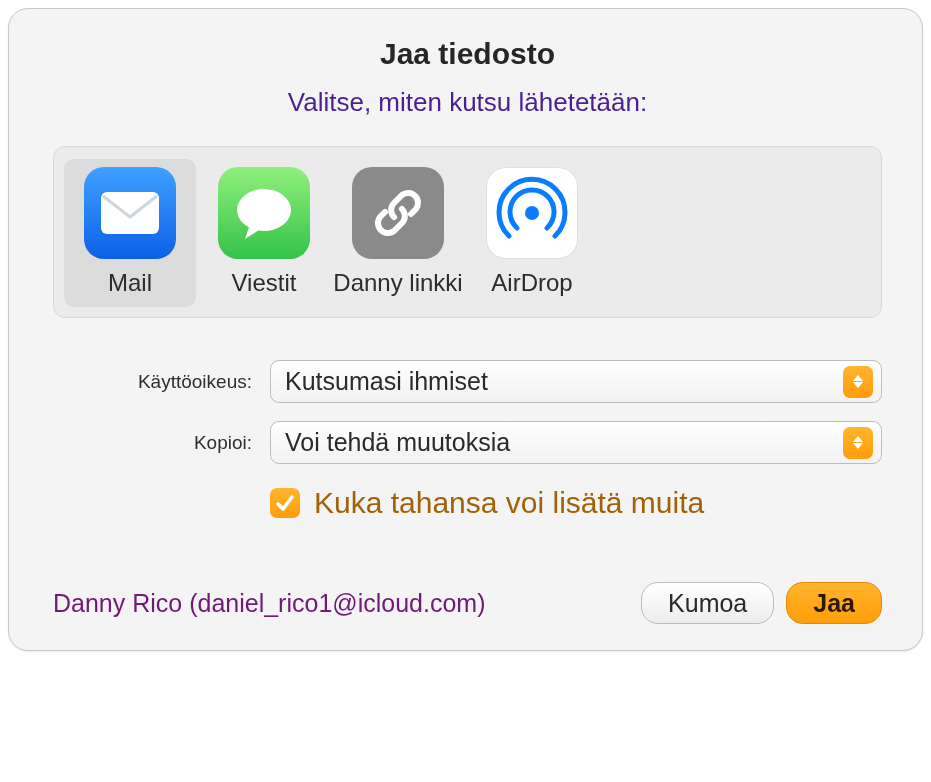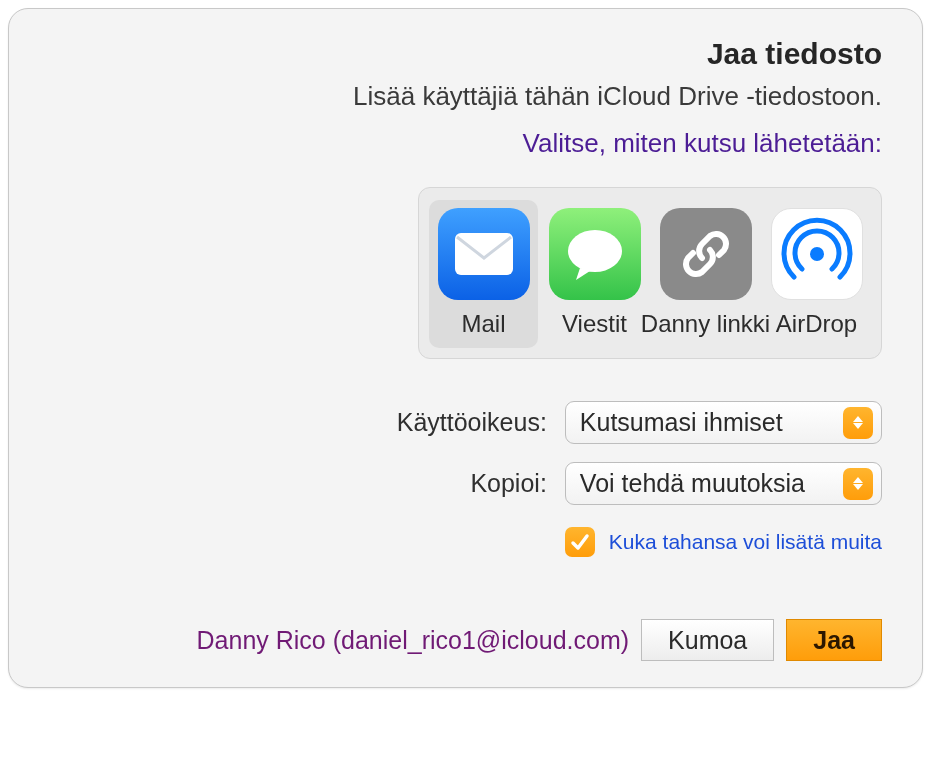--- a/index.html
+++ b/index.html
@@ -14,24 +14,23 @@
     align-items: flex-start;
     justify-content: flex-start;
   }
   .dialog {
     width: 915px;
     margin: 8px;
     background: #f4f4f4;
     border: 1px solid #c8c8c8;
     border-radius: 20px;
     box-shadow: 0 1px 2px rgba(0,0,0,0.08);
-    padding: 28px 40px 26px 16px;
-    display: flex;
-    flex-direction: column;
-    align-items: flex-end;
+    padding: 28px 40px 26px 44px;
+    display: flex;
+    flex-direction: column;
   }
   .title {
     font-size: 30px;
     font-weight: 700;
     text-align: center;
     color: #262626;
   }
   .subtitle {
     font-size: 26px;
     text-align: center;
@@ -47,21 +46,21 @@
   .share-row {
     margin-top: 28px;
     background: #ebebeb;
     border: 1px solid #d6d6d6;
     border-radius: 12px;
     padding: 12px 10px 10px 10px;
     display: flex;
     gap: 2px;
   }
   .share-item {
-    width: 109px;
+    width: 132px;
     display: flex;
     flex-direction: column;
     align-items: center;
     border-radius: 10px;
     padding: 8px 4px 10px 4px;
     cursor: pointer;
   }
   .share-item.selected {
     background: #dcdcdc;
   }
@@ -96,21 +95,21 @@
     gap: 18px;
   }
   .form-row {
     display: flex;
     align-items: center;
   }
   .form-label {
     width: 217px;
     text-align: right;
     padding-right: 18px;
-    font-size: 25px;
+    font-size: 19px;
     color: #2f2f2f;
   }
   .popup {
     flex: 1;
     height: 43px;
     background: linear-gradient(180deg,#ffffff,#f2f2f2);
     border: 1px solid #bdbdbd;
     border-radius: 9px;
     display: flex;
     align-items: center;
@@ -152,37 +151,37 @@
     height: 30px;
     background: linear-gradient(180deg,#ffb52e,#ff9d0a);
     border-radius: 7px;
     display: flex;
     align-items: center;
     justify-content: center;
     cursor: pointer;
   }
   .checkbox svg { display:block; }
   .checkbox-label {
-    font-size: 21px;
-    color: #1d4ed8;
+    font-size: 30px;
+    color: #a16207;
   }
 
   .footer {
     margin-top: 62px;
     display: flex;
     align-items: center;
   }
   .user-info {
     font-size: 25px;
     color: #701a75;
     flex: 1;
   }
   .btn {
     height: 42px;
-    border-radius: 0;
+    border-radius: 17px;
     font-size: 25px;
     padding: 0 26px;
     border: 1px solid #bdbdbd;
     cursor: pointer;
     margin-left: 12px;
     display: flex;
     align-items: center;
     justify-content: center;
   }
   .btn-cancel {
@@ -195,21 +194,20 @@
     color: #2c1700;
     font-weight: 600;
   }
 </style>
 </head>
 <body>
 
 <div class="dialog">
 
   <div class="title">Jaa tiedosto</div>
-  <div class="subtitle">Lisää käyttäjiä tähän iCloud Drive -tiedostoon.</div>
   <div class="choose">Valitse, miten kutsu lähetetään:</div>
 
   <div class="share-row">
 
     <div class="share-item selected">
       <div class="share-icon mail-bg">
         <svg width="60" height="44" viewBox="0 0 60 44">
           <rect x="1" y="1" width="58" height="42" rx="6" fill="#fff"></rect>
           <path d="M3 5 L30 26 L57 5" fill="none" stroke="#cfd6df" stroke-width="3"></path>
         </svg>

